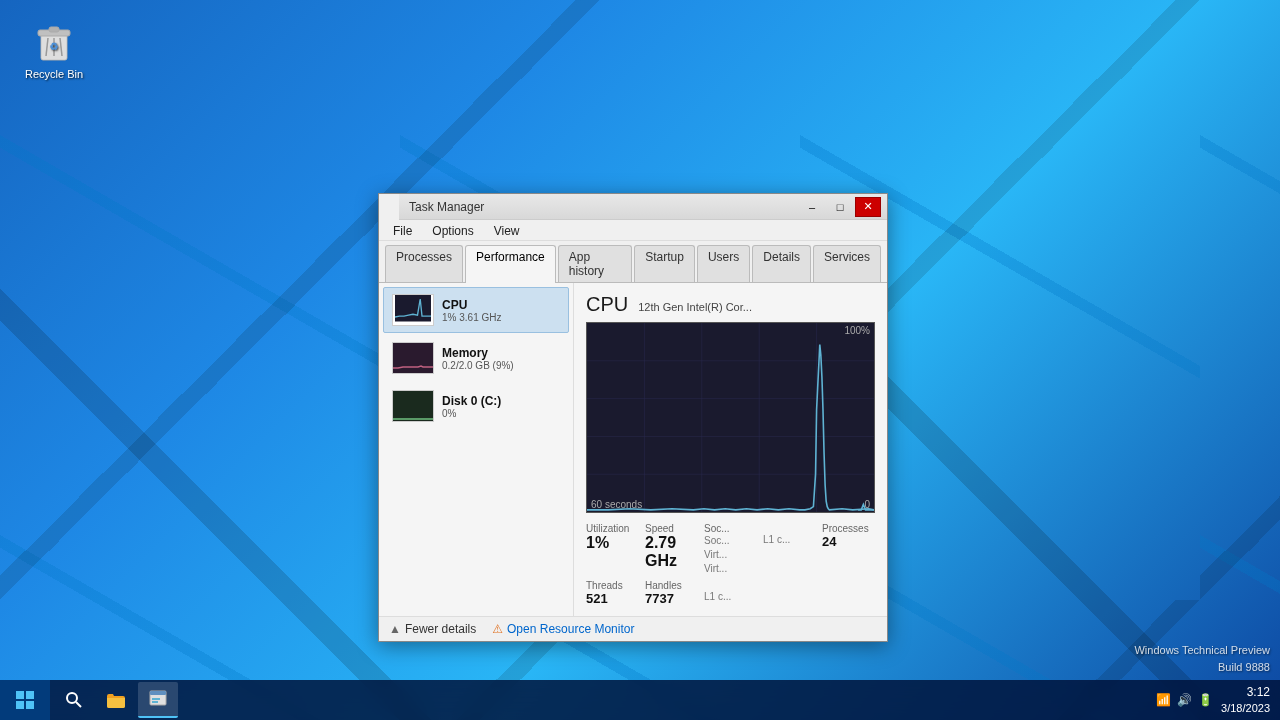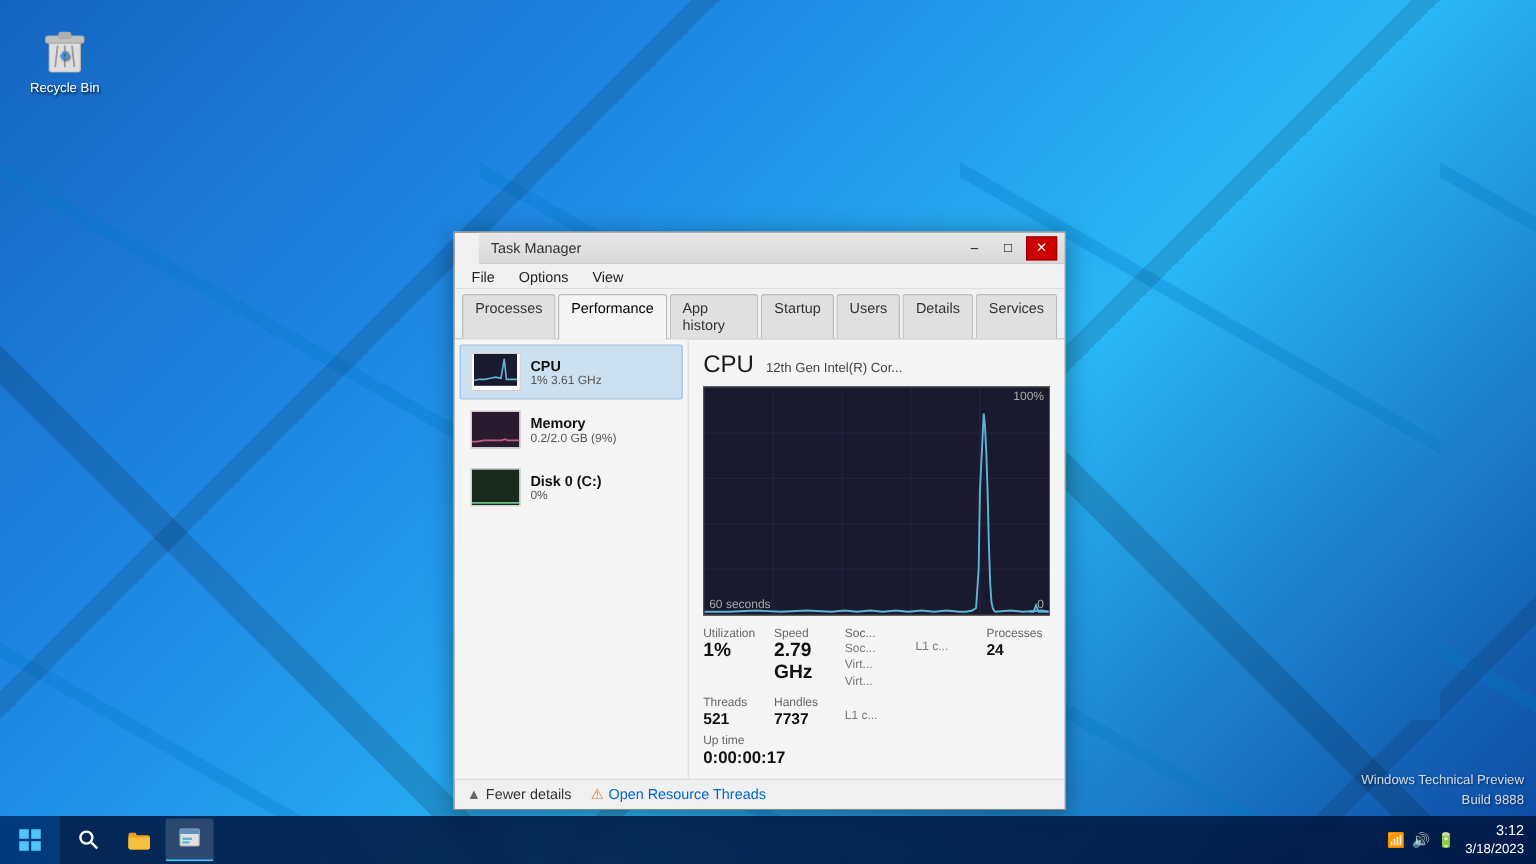--- a/index.html
+++ b/index.html
@@ -532,36 +532,32 @@
           <div class="stat-item">
             <span class="stat-label">Handles</span>
             <span class="stat-value">7737</span>
           </div>
           <div class="stat-item">
             <span class="stat-label">&nbsp;</span>
             <span class="stat-extra">L1 c...</span>
           </div>
         </div>
 
-        <div class="uptime-section" style="margin-top:6px;">
-          <div class="stat-label">Up time</div>
-          <div class="stat-value" style="font-size:14px;">0:00:00:17</div>
-        </div>
 
       </div>
     </div>
 
     <div class="tm-footer">
       <div class="footer-link">
         <span style="color:#666;">▲</span>
         <span>Fewer details</span>
       </div>
       <div class="footer-link">
         <span style="color:#e07020;">⚠</span>
-        <span class="footer-link-blue">Open Resource Threads</span>
+        <span class="footer-link-blue">Open Resource Monitor</span>
       </div>
     </div>
 
   </div>
 
   <div class="taskbar">
 
     <div class="taskbar-start">
       <svg width="20" height="20" viewBox="0 0 20 20">
         <rect x="1" y="1" width="8" height="8" fill="#4fc3f7"></rect>

